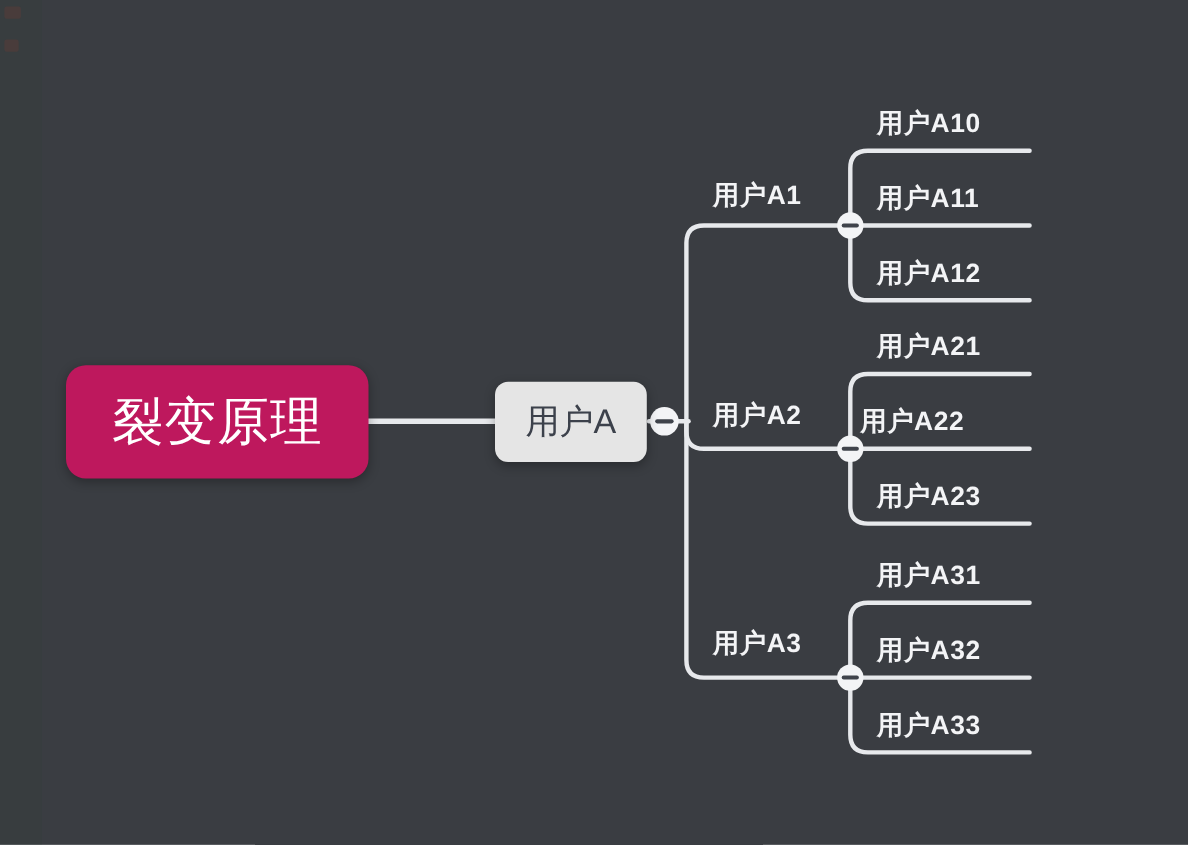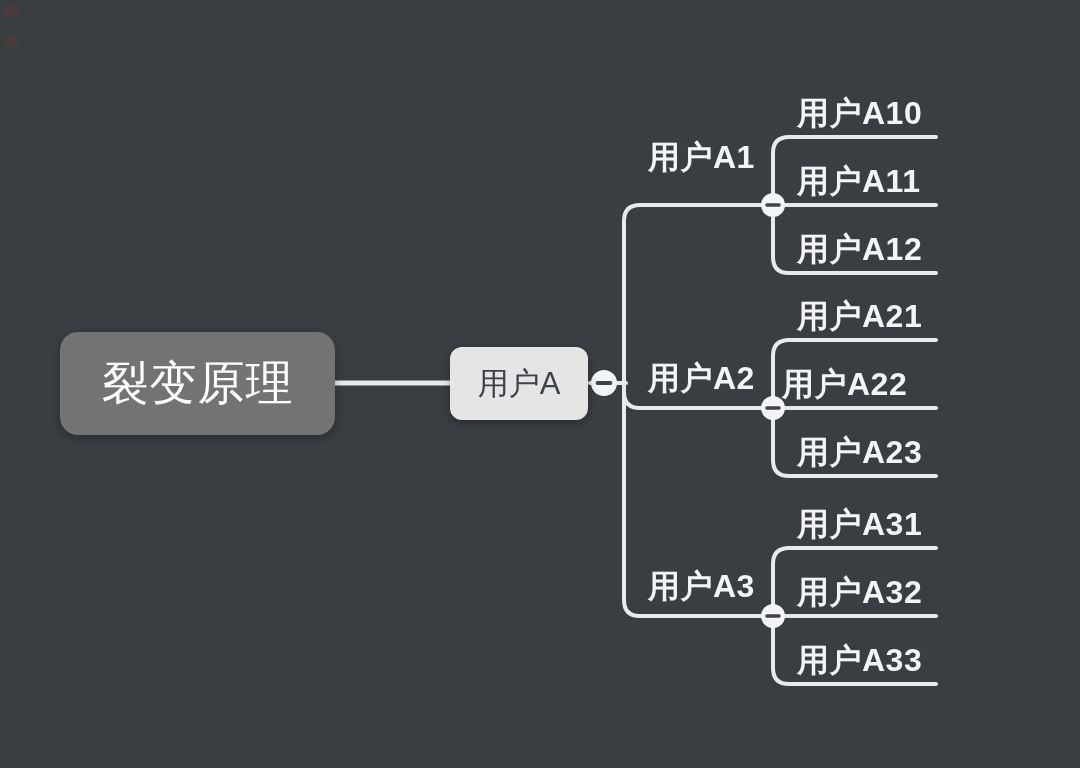--- a/index.html
+++ b/index.html
@@ -21,35 +21,35 @@
   }
   .svg-layer{position:absolute;left:0;top:0;}
   .node{
     position:absolute;
     display:flex;align-items:center;justify-content:center;
     box-shadow:0 3px 10px rgba(0,0,0,0.30);
     box-sizing:border-box;
   }
   .node-root{
     left:60px;top:332px;width:275px;height:103px;
-    background:#737373;border-radius:18px;
+    background:#be185d;border-radius:18px;
     color:#ffffff;font-size:47px;font-weight:500;
     letter-spacing:1px;
   }
   .node-hub{
     left:450px;top:347px;width:138px;height:73px;
     background:#e5e5e5;border-radius:12px;
     color:#3c414b;font-size:31px;font-weight:500;
   }
   .topic-label{
     position:absolute;height:36px;line-height:36px;
-    color:#f3f4f6;font-size:32px;font-weight:600;
+    color:#f3f4f6;font-size:24px;font-weight:600;
     letter-spacing:0.5px;white-space:nowrap;
   }
-  .lbl-a1{left:648px;top:139px;}
+  .lbl-a1{left:648px;top:160px;}
   .lbl-a2{left:648px;top:360px;}
   .lbl-a3{left:648px;top:568px;}
   .lbl-a10{left:797px;top:95px;}
   .lbl-a11{left:797px;top:163px;}
   .lbl-a12{left:797px;top:231px;}
   .lbl-a21{left:797px;top:298px;}
   .lbl-a22{left:782px;top:366px;}
   .lbl-a23{left:797px;top:434px;text-align:center;}
   .lbl-a31{left:797px;top:506px;}
   .lbl-a32{left:797px;top:574px;}

